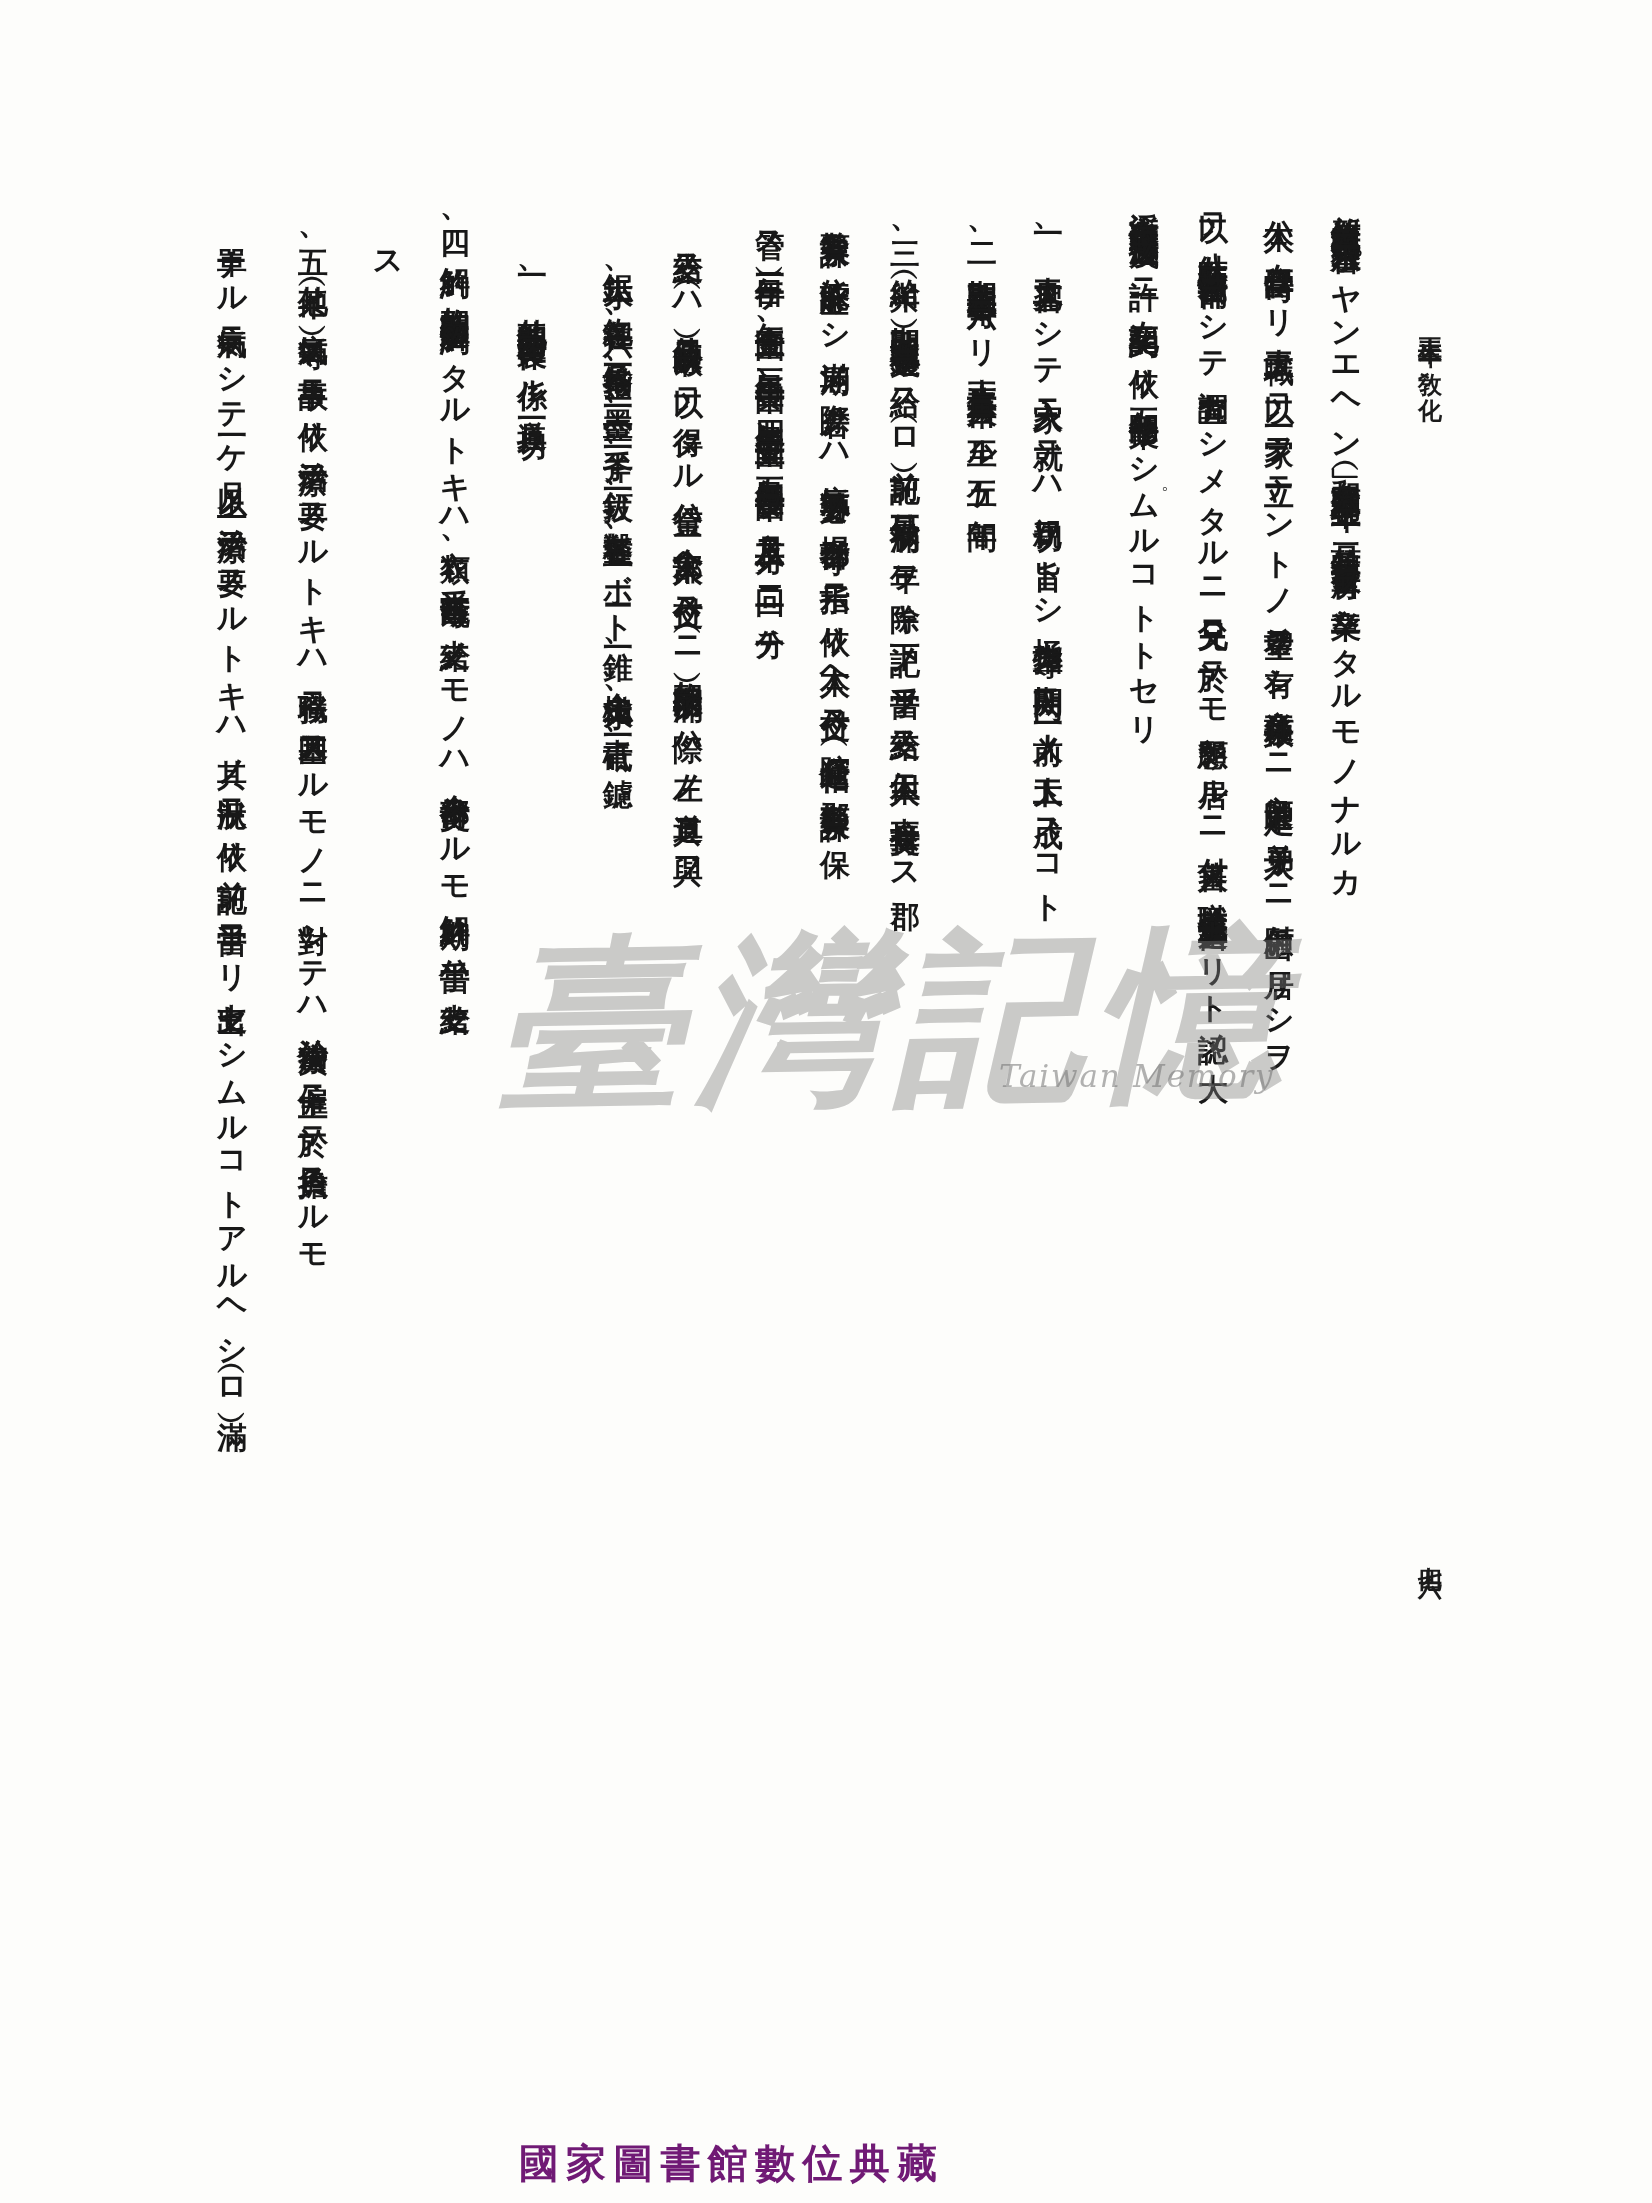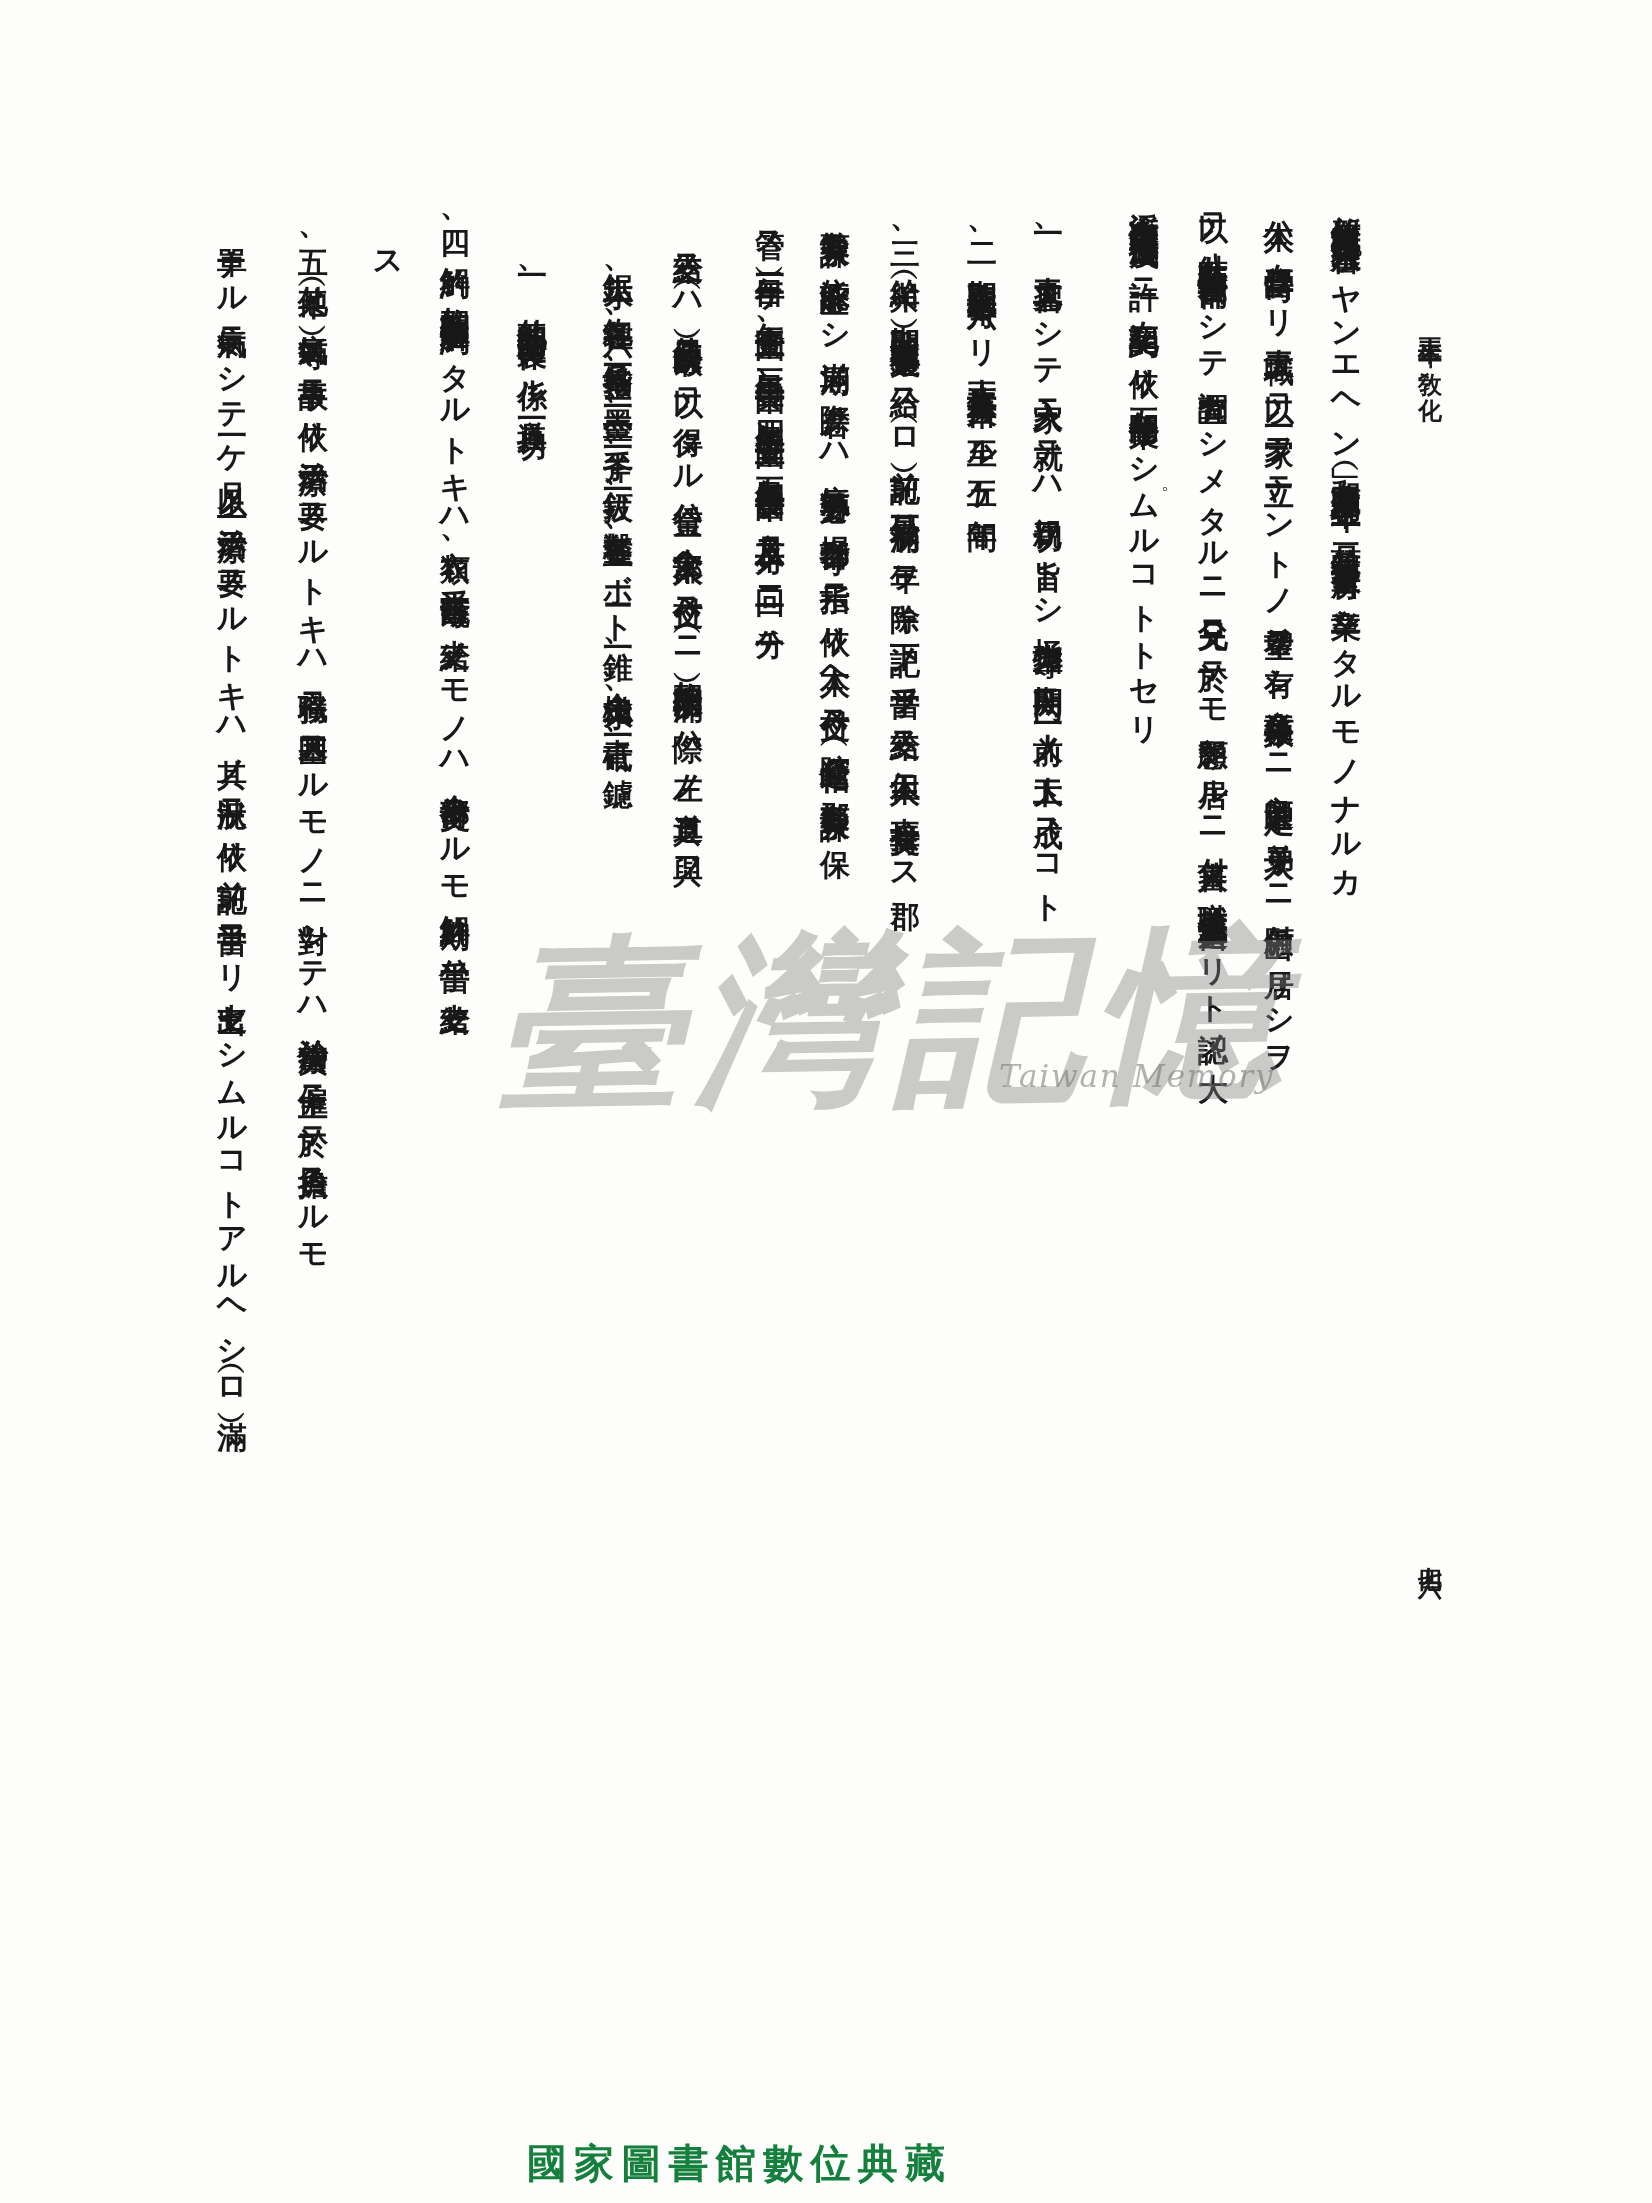--- a/index.html
+++ b/index.html
@@ -82,25 +82,25 @@
     left:999px;top:1058px;
     font-size:31px;
     font-style:italic;
     color:rgba(115,115,115,0.55);
     letter-spacing:1.8px;
     pointer-events:none;
     text-align:center;
   }
   .caption{
     position:absolute;
-    left:8px;top:2136px;width:1463px;
+    left:0;top:2136px;width:1463px;
     text-align:center;
     font-family:"Liberation Sans","DejaVu Sans",sans-serif;
     font-size:40px;letter-spacing:7.3px;
-    color:#15803d;font-weight:bold;
+    color:#701a75;font-weight:bold;
   }
 </style>
 </head>
 <body>
 
 <div id="page">
 
   <div class="header-col">大正十三年　敎　化</div>
   <div class="page-number">七四六</div>
 

